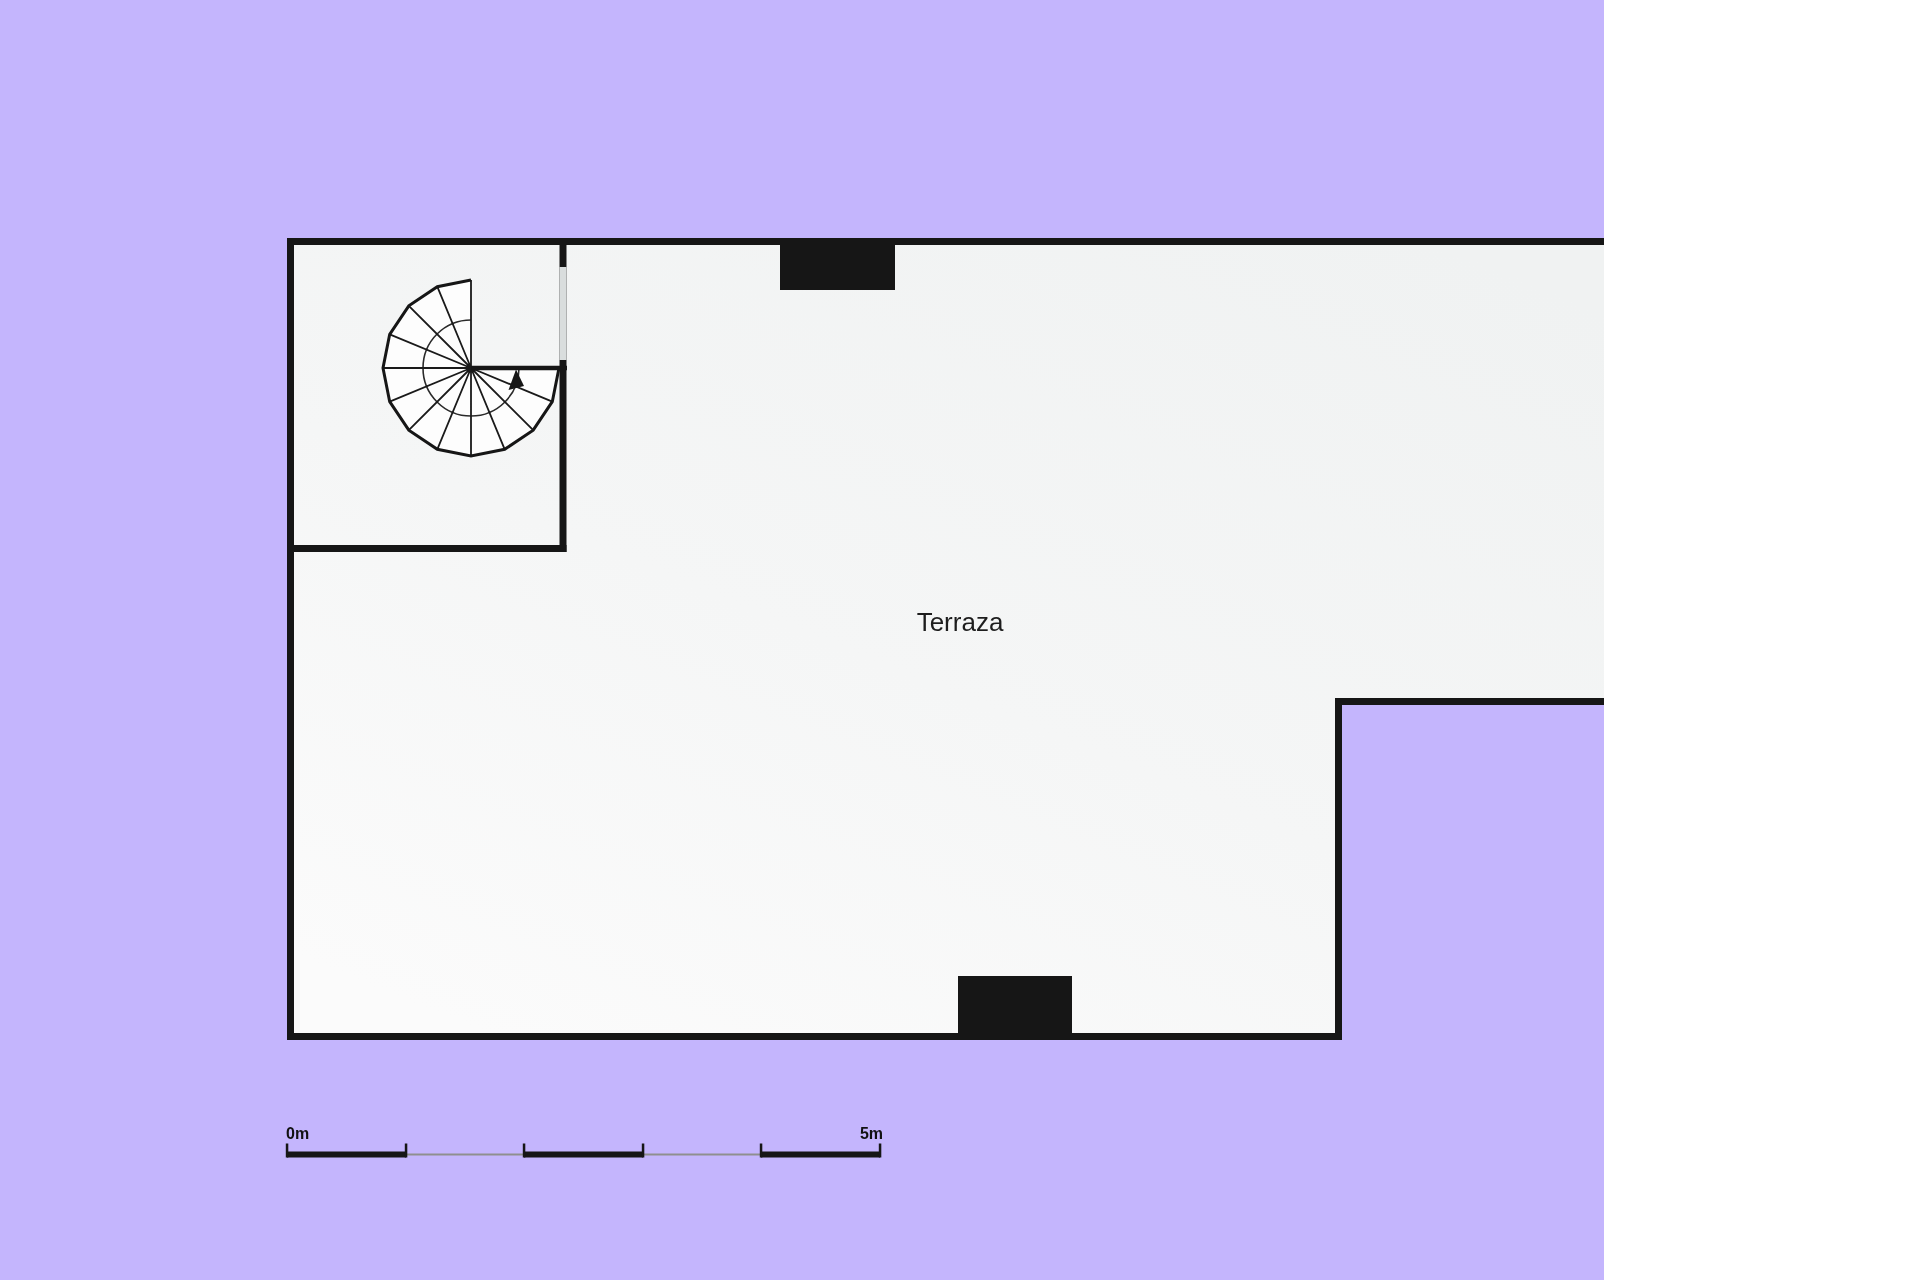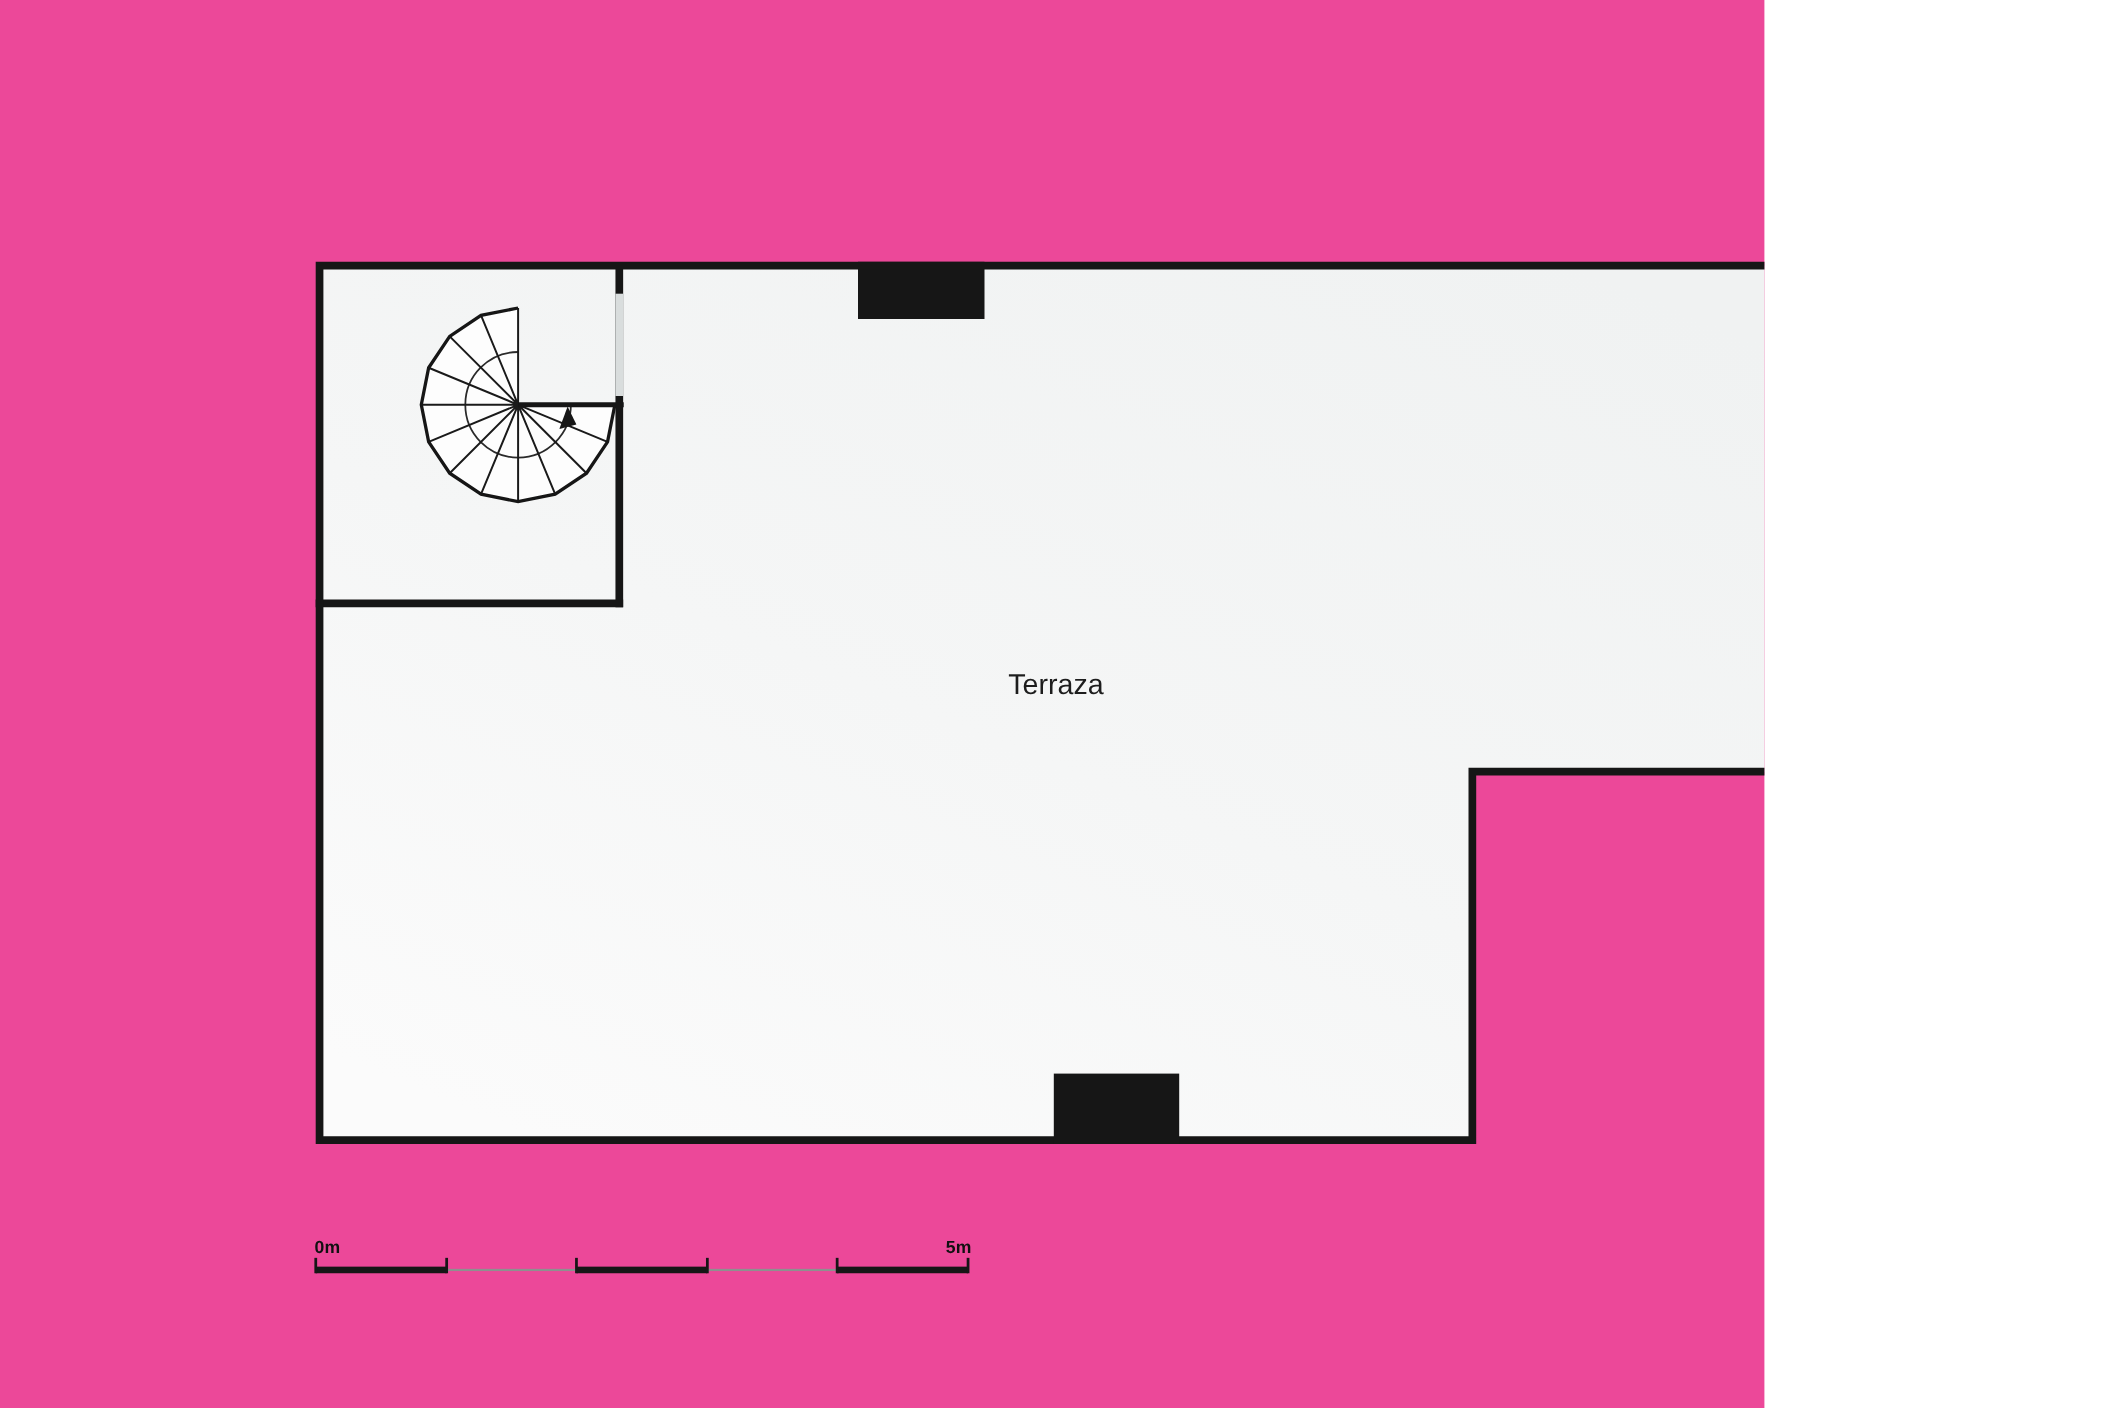--- a/index.html
+++ b/index.html
@@ -1,20 +1,20 @@
 <!DOCTYPE html>
 <html><head>
 <meta charset="utf-8">
 <style>
   html, body { margin: 0; padding: 0; background: #ffffff; }
   .canvas {
     position: relative;
     width: 1604px;
     height: 1280px;
-    background: #ec4899;
+    background: #c4b5fd;
     overflow: hidden;
     text-decoration: underline;
   }
   svg { display: block; }
   text { font-family: "Liberation Sans", sans-serif; }
   .room-label   { font-size: 26px; fill: #1d1d1d; }
   .scale-label  { font-size: 16px; font-weight: bold; fill: #111111; }
 </style>
 </head>
 <body>

